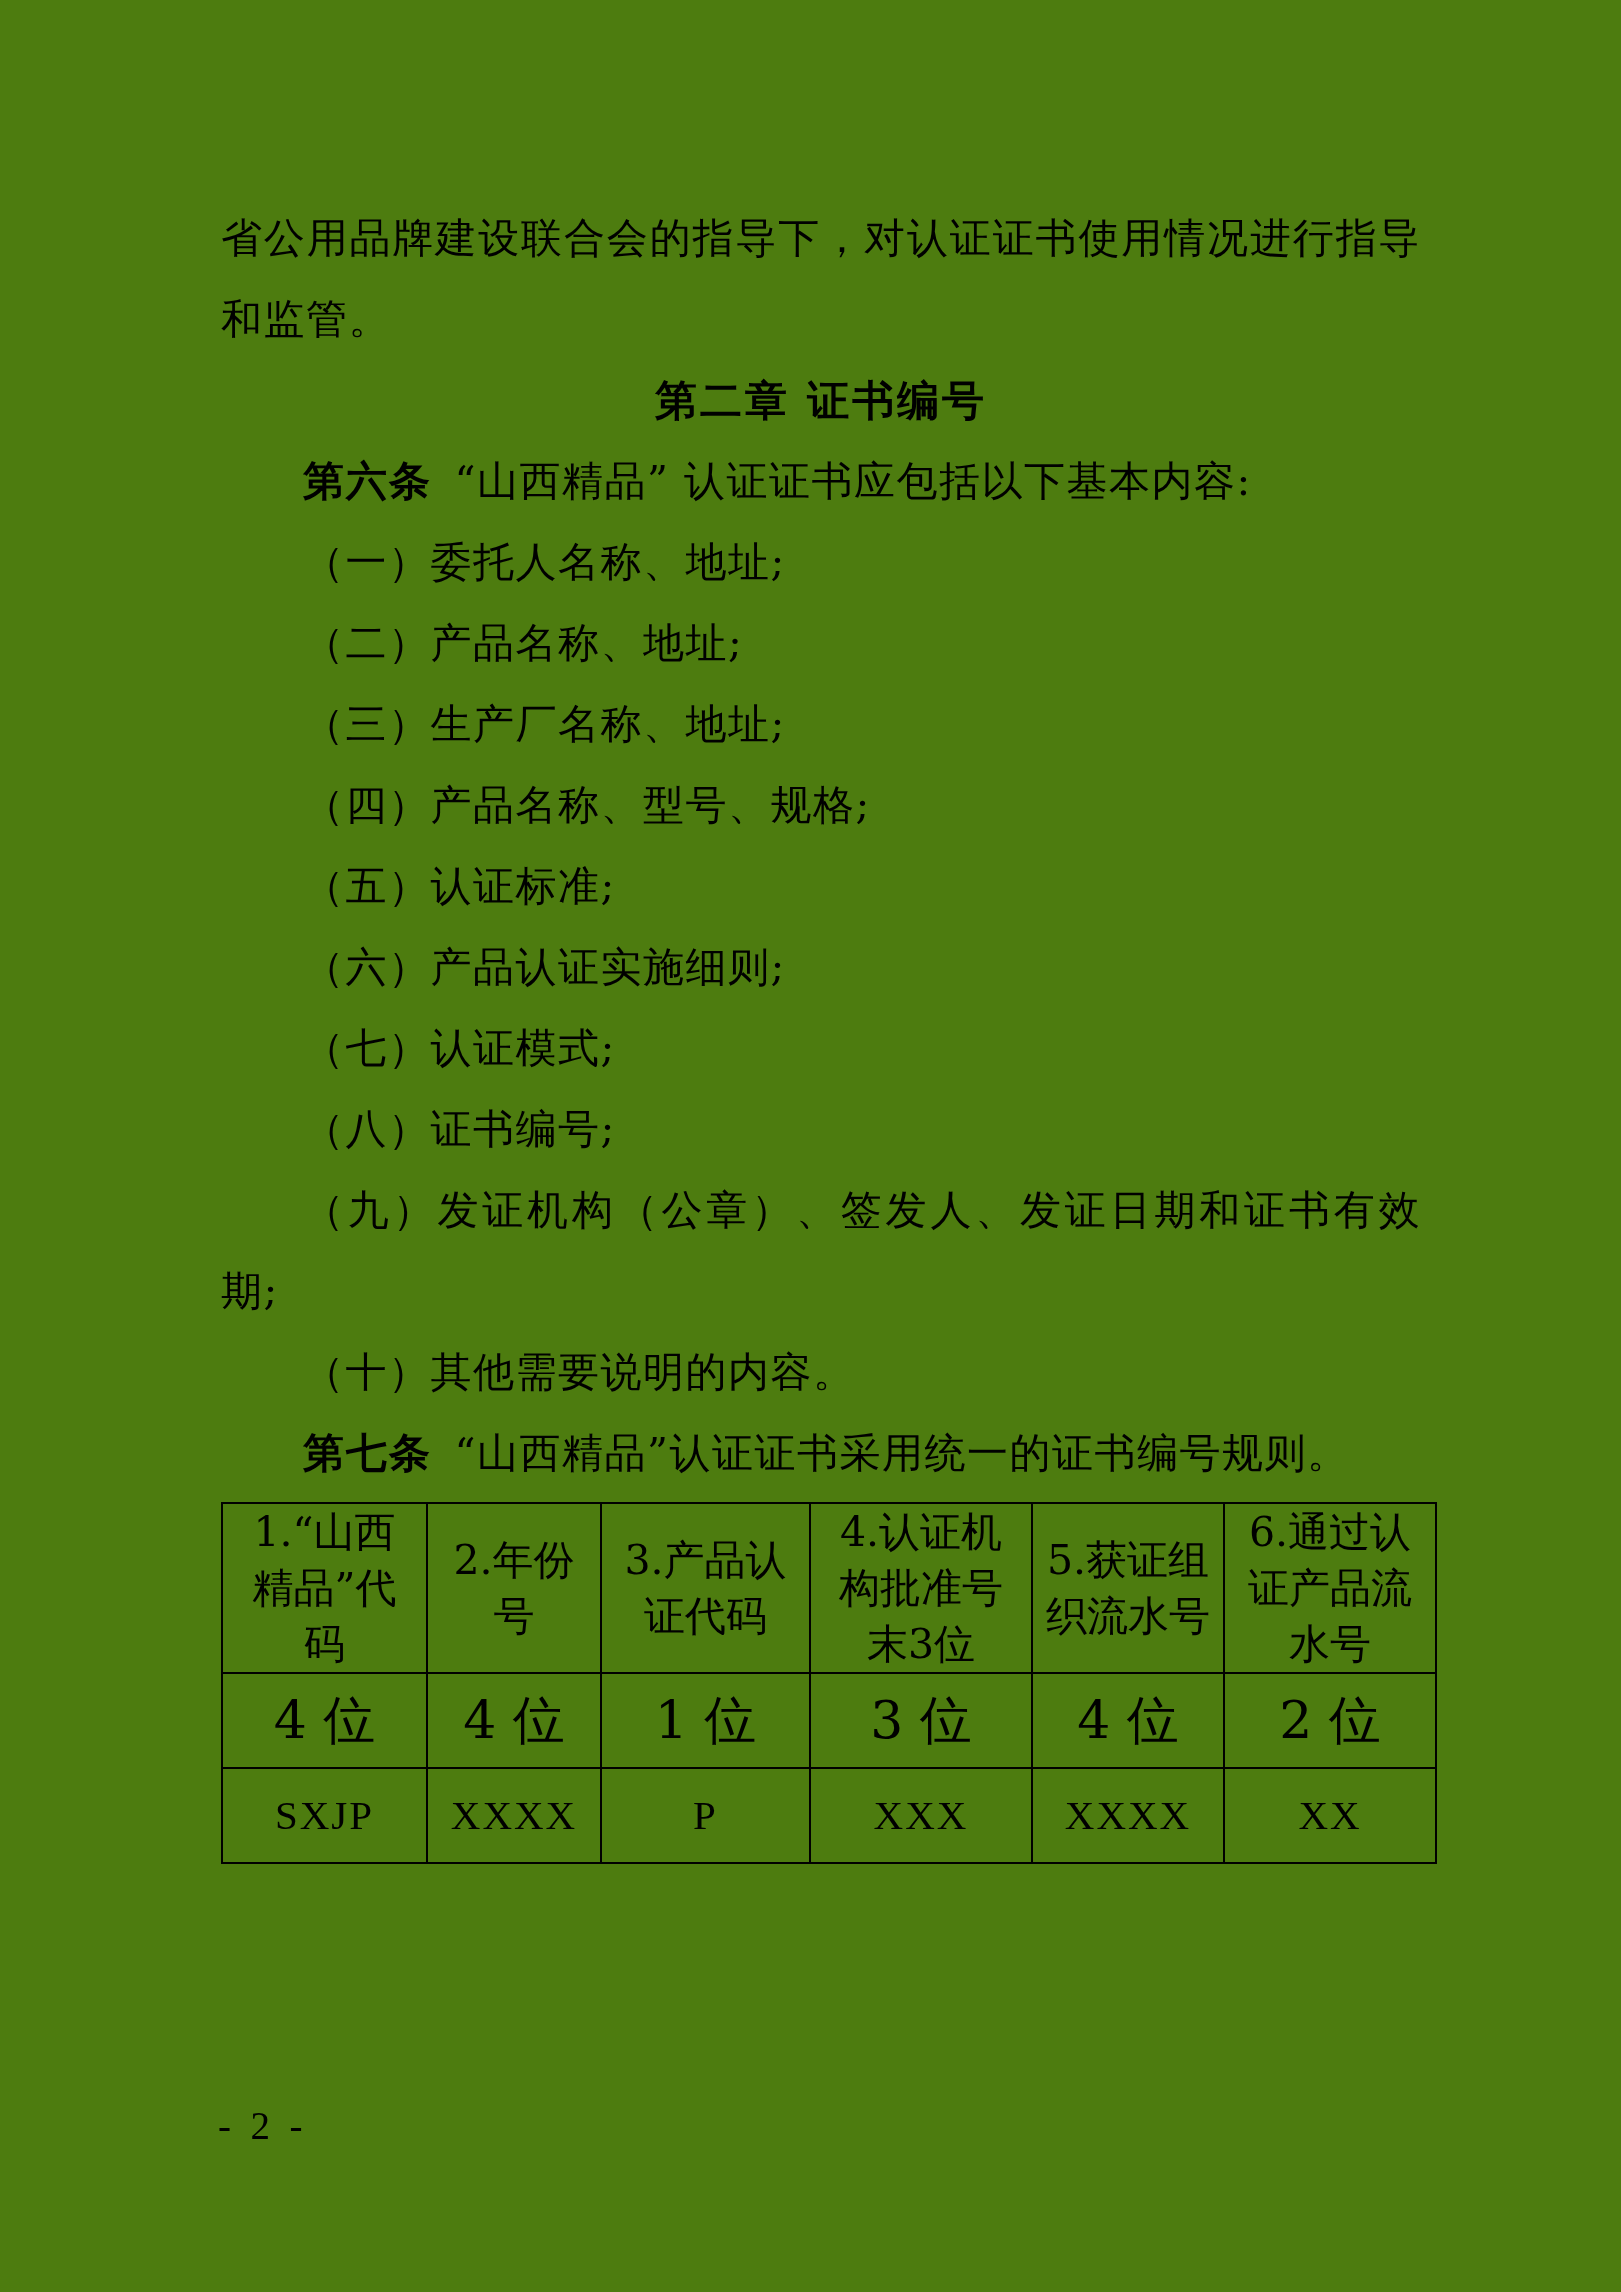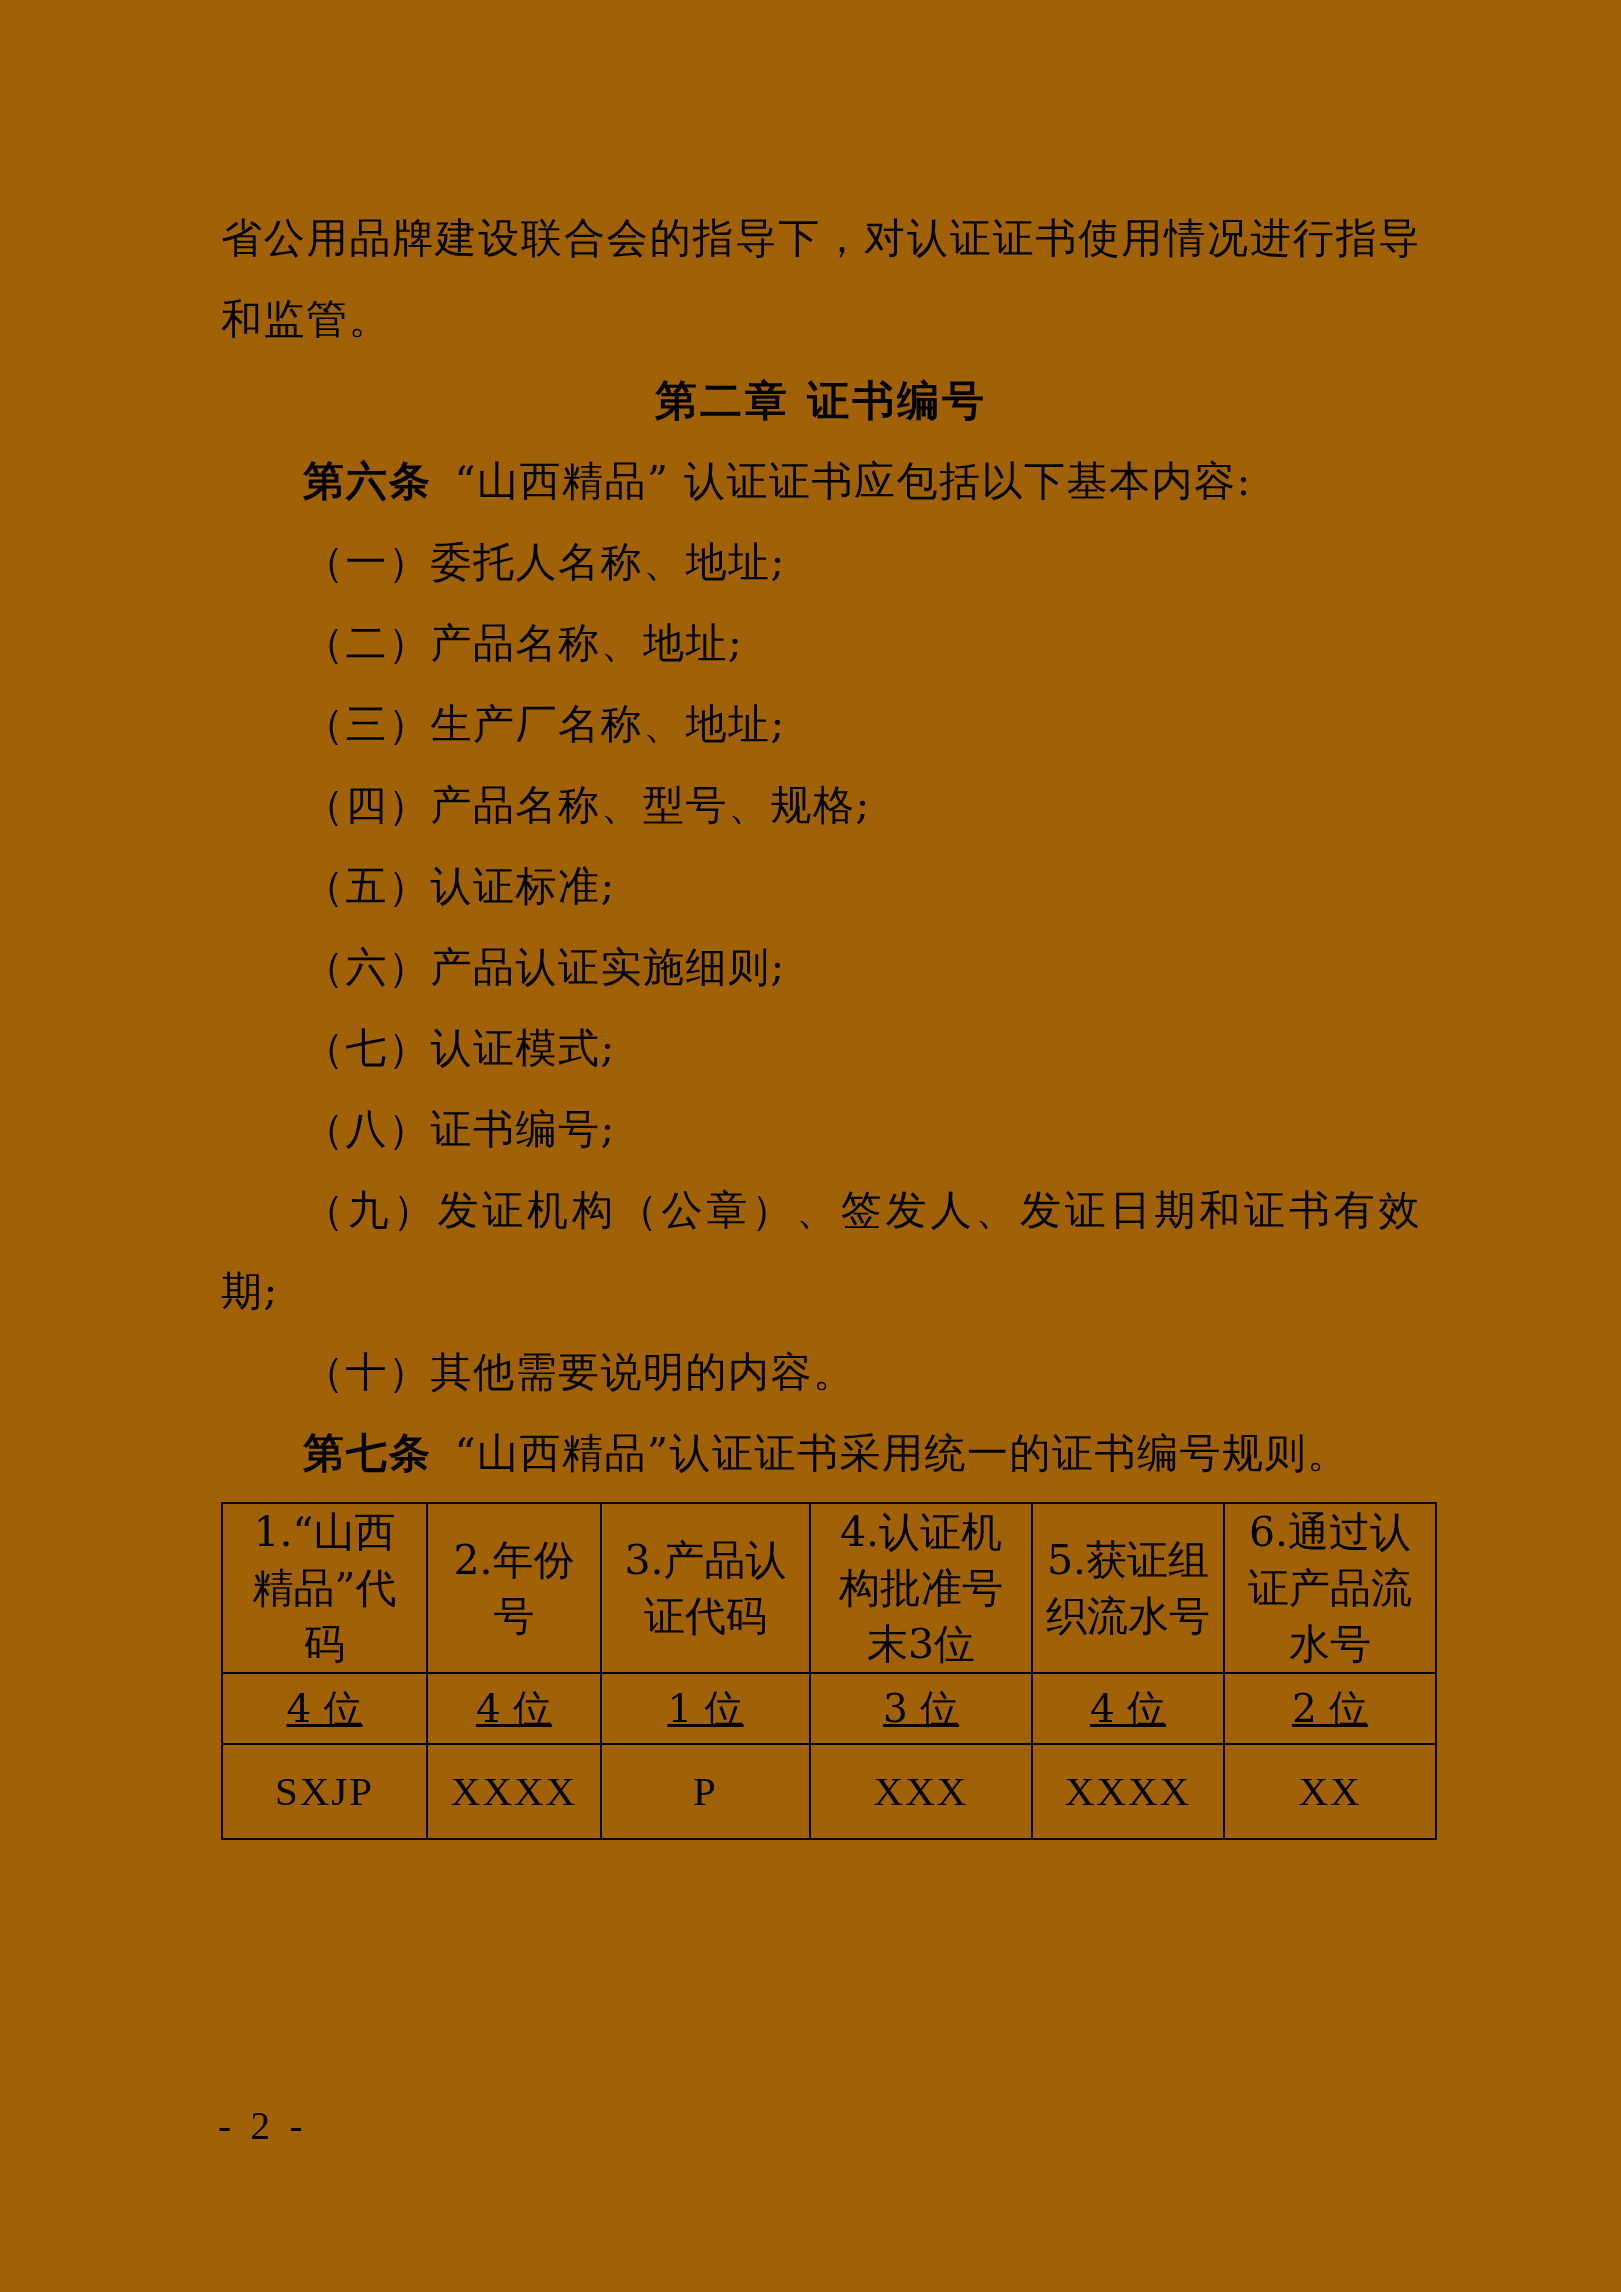--- a/index.html
+++ b/index.html
@@ -5,21 +5,21 @@
   html, body {
     margin: 0;
     padding: 0;
     background: #e8e8e8;
   }
   .page {
     position: relative;
     width: 1621px;
     height: 2293px;
     margin: 0 auto;
-    background: #a16207;
+    background: #4d7c0f;
     color: #000000;
     font-family: "DejaVu Serif", serif;
     overflow: hidden;
   }
   .content {
     position: absolute;
     left: 221px;
     top: 198px;
     width: 1200px;
   }
@@ -65,24 +65,23 @@
   }
   tr.header-row th {
     height: 165px;
     padding: 0 11.8px;
     font-size: 41px;
     line-height: 56px;
     letter-spacing: 0;
   }
   tr.digits-row td {
     height: 61px;
-    padding: 4px;
-    font-size: 39px;
+    padding: 16px;
+    font-size: 52px;
     line-height: 61px;
-    text-decoration: underline;
   }
   tr.codes-row td {
     height: 69px;
     padding: 12px;
     font-size: 41px;
     line-height: 69px;
     font-family: "Liberation Serif", serif;
     letter-spacing: 2px;
   }
   .page-footer {

